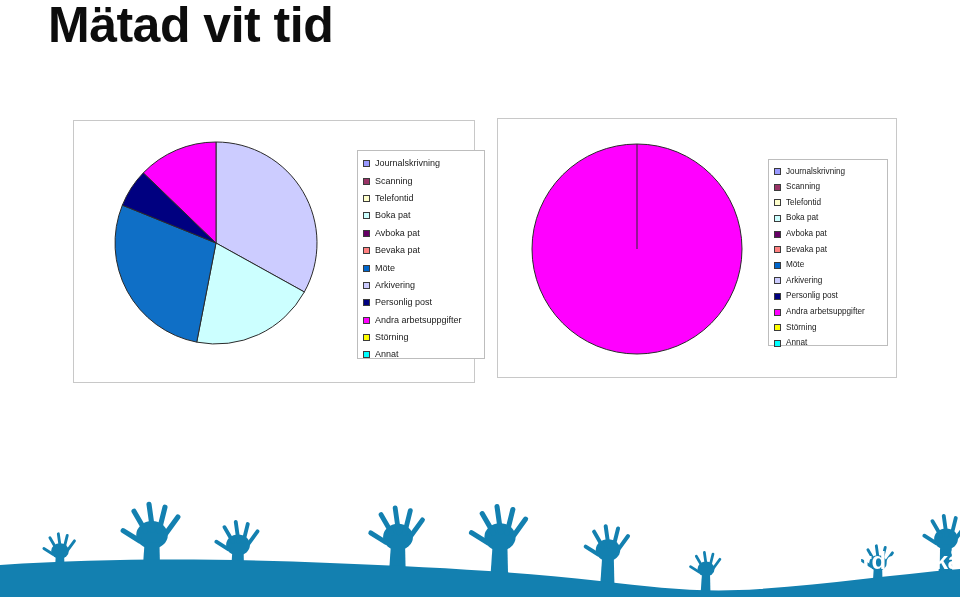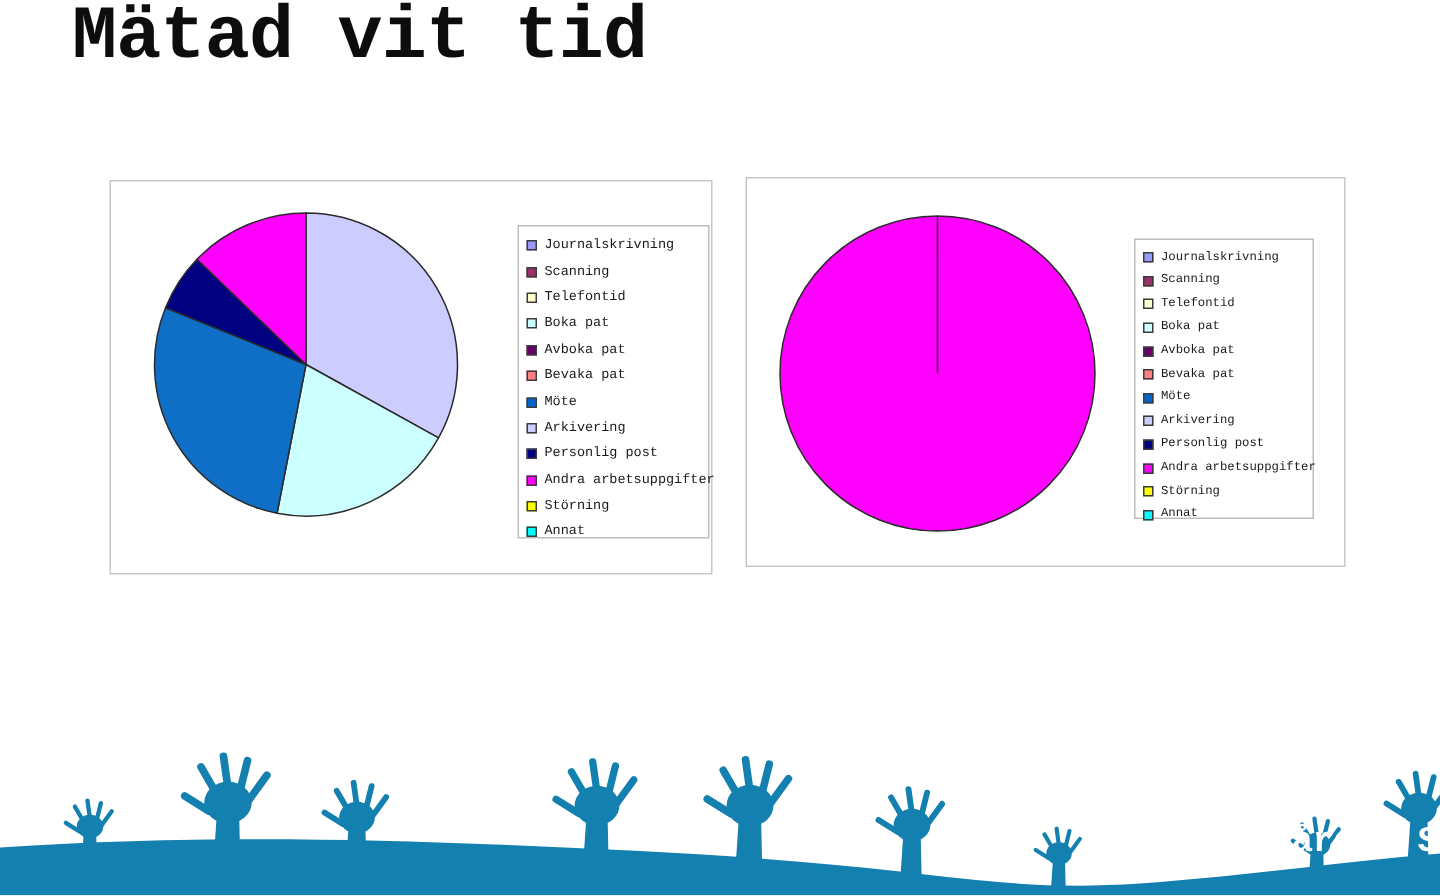--- a/index.html
+++ b/index.html
@@ -1,37 +1,37 @@
 <!DOCTYPE html>
 <html><head>
 <meta charset="utf-8">
 <style>
   html,body{margin:0;padding:0;}
   body{
     width:960px;height:597px;background:#ffffff;overflow:hidden;position:relative;
     font-family:"Liberation Sans",sans-serif;
   }
-  .slide{position:absolute;inset:0;background:#fff;font-family:Liberation Mono, monospace;}
+  .slide{position:absolute;inset:0;background:#fff;}
 
   
   .title{
     position:absolute;left:48px;top:-2px;
     font-size:50px;font-weight:bold;color:#0d0d0d;
     letter-spacing:-0.5px;line-height:1.1;white-space:nowrap;
   }
 
   
   .chart-frame{
     position:absolute;background:#ffffff;border:1px solid #c8c8c8;
     box-sizing:border-box;
   }
   #chart-left{left:73px;top:120px;width:402px;height:263px;}
   #chart-right{left:497px;top:118px;width:400px;height:260px;}
 
-  .plot-area{position:absolute;left:0;top:0;width:100%;height:100%;}
+  .plot-area{position:absolute;left:12px;top:0;width:100%;height:100%;}
 
   
   .pie-svg{position:absolute;}
   #pie-left-svg{left:24px;top:16px;}
   #pie-right-svg{left:16px;top:22px;}
 
   
   .legend{
     position:absolute;background:#ffffff;border:1px solid #bdbdbd;
     box-sizing:border-box;padding:4px 6px 4px 5px;

